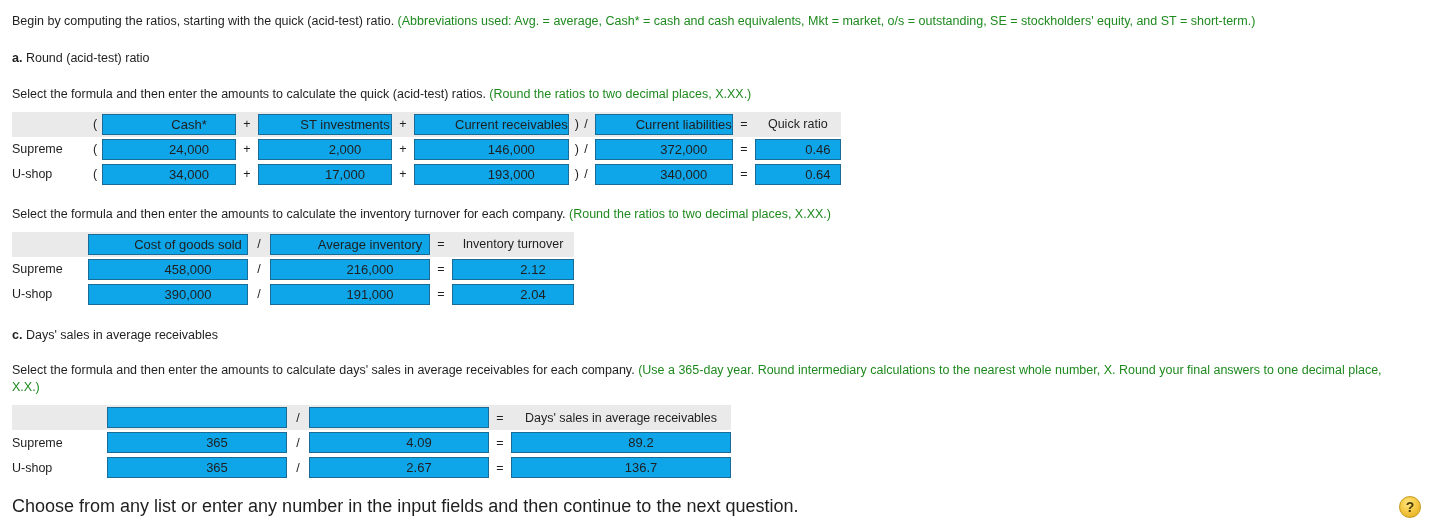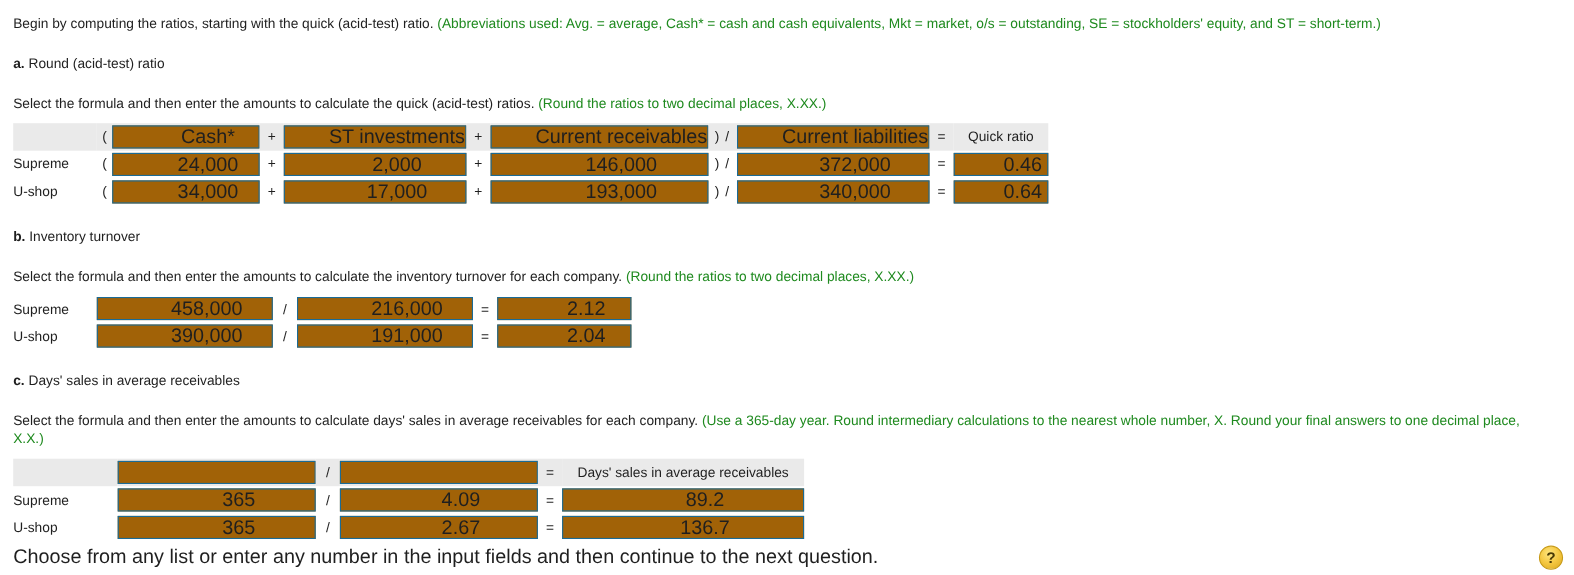--- a/index.html
+++ b/index.html
@@ -60,25 +60,25 @@
     white-space: nowrap;
   }
   .op.paren-l { width: 14px; text-align: center; }
   .op.paren-div { width: 24px; text-align: center; letter-spacing: 1px; }
 
   .cellwrap { padding: 2px 3px; }
 
   .field {
     display: block;
     border: 1px solid #1a6b96;
-    background: #a16207;
+    background: #0ea5e9;
     height: 21px;
     line-height: 19px;
     text-align: center;
-    font-size: 18px;
+    font-size: 13px;
     color: #1f1f1f;
     font-family: "Liberation Sans", sans-serif;
     overflow: hidden;
     white-space: nowrap;
     padding-left: 40px;
   }
   .field.empty { color: transparent; }
   .result-label {
     text-align: center;
     color: #1f1f1f;
@@ -205,37 +205,46 @@
         <span class="field">340,000</span>
       </td>
       <td class="op">=</td>
       <td class="cellwrap">
         <span class="field">0.64</span>
       </td>
     </tr>
   </tbody>
     </table>
 
-  <p class="prose sec-head">
-    <b>b.</b><span> Inventory turnover</span>
-  </p>
   <p class="prose sec-instr">
     <span>Select the formula and then enter the amounts to calculate the inventory turnover for each company. </span><span class="green">(Round the ratios to two decimal places, X.XX.)</span>
   </p>
 
   <table class="calc-table">
     <colgroup>
       <col style="width:76px">
         <col style="width:160px">
         <col style="width:22px">
       <col style="width:160px">
         <col style="width:22px">
         <col style="width:122px">
     </colgroup>
     <tbody>
+        <tr class="header-row">
+      <td class="rowlabel plain"></td>
+      <td class="cellwrap">
+        <span class="field">Cost of goods sold</span>
+      </td>
+      <td class="op">/</td>
+      <td class="cellwrap">
+        <span class="field">Average inventory</span>
+      </td>
+      <td class="op">=</td>
+      <td class="result-label">Inventory turnover</td>
+    </tr>
     <tr>
       <td class="rowlabel">Supreme</td>
       <td class="cellwrap">
         <span class="field">458,000</span>
       </td>
       <td class="op">/</td>
       <td class="cellwrap">
         <span class="field">216,000</span>
       </td>
       <td class="op">=</td>

